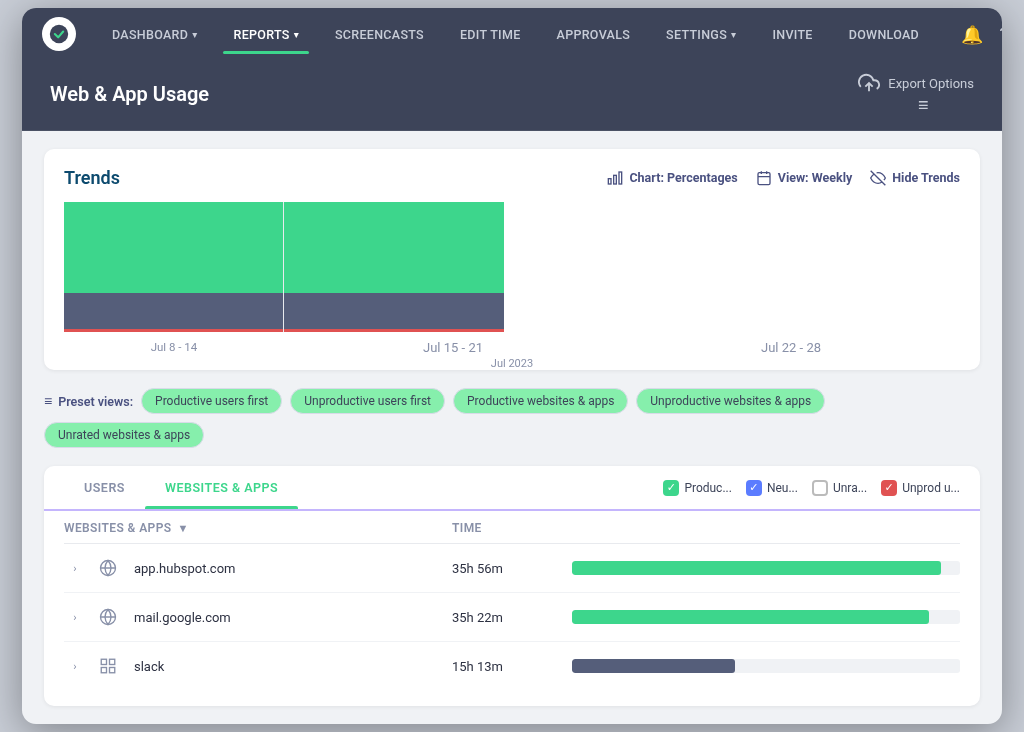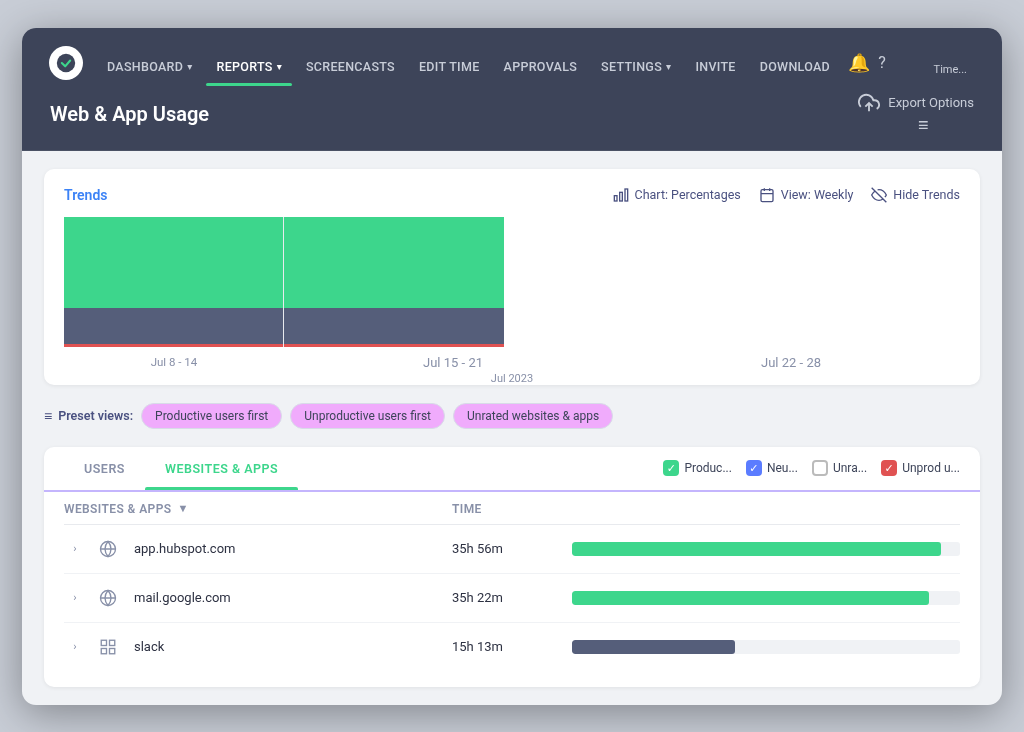--- a/index.html
+++ b/index.html
@@ -15,24 +15,24 @@
       width: 980px;
       background: #f0f2f5;
       border-radius: 14px;
       box-shadow: 0 8px 40px rgba(0,0,0,0.35);
       overflow: hidden;
     }
     
     .topnav {
       background: #3d4459;
       display: flex;
-      align-items: flex-end;
-      padding: 0 27px;
+      align-items: center;
+      padding: 0 20px;
       height: 52px;
-      gap: 4px;
+      gap: 16px;
     }
     .logo {
       width: 34px;
       height: 34px;
       background: #fff;
       border-radius: 50%;
       display: flex;
       align-items: center;
       justify-content: center;
       margin-right: 10px;
@@ -129,36 +129,36 @@
       padding: 18px 20px;
       box-shadow: 0 1px 4px rgba(0,0,0,0.07);
     }
     .trends-header {
       display: flex;
       align-items: center;
       justify-content: space-between;
       margin-bottom: 14px;
     }
     .trends-title {
-      font-size: 14px;
+      font-size: 18px;
       font-weight: 600;
-      color: #3b82f6;
+      color: #0c4a6e;
     }
     .trends-controls {
       display: flex;
       align-items: center;
       gap: 18px;
     }
     .trends-ctrl-btn {
       display: flex;
       align-items: center;
       gap: 6px;
       color: #4a5180;
       font-size: 12.5px;
-      font-weight: 400;
+      font-weight: 700;
       cursor: pointer;
       white-space: nowrap;
     }
     .trends-ctrl-btn svg { width: 16px; height: 16px; }
     
     .chart-area {
       position: relative;
       height: 150px;
     }
     .chart-bar-group {
@@ -214,21 +214,21 @@
     .preset-label {
       font-size: 12.5px;
       font-weight: 600;
       color: #4a5180;
       display: flex;
       align-items: center;
       gap: 6px;
       white-space: nowrap;
     }
     .preset-chip {
-      background: #f0abfc;
+      background: #86efac;
       border: 1px solid #d8dbe8;
       border-radius: 20px;
       padding: 5px 13px;
       font-size: 12px;
       color: #3d4459;
       cursor: pointer;
       white-space: nowrap;
     }
     
     .table-card {
@@ -482,20 +482,22 @@
       </div>
     </div>
 
     <div class="preset-row">
       <div class="preset-label">
         <span style="font-size:14px;">≡</span>
         <span>Preset views:</span>
       </div>
       <div class="preset-chip">Productive users first</div>
       <div class="preset-chip">Unproductive users first</div>
+      <div class="preset-chip">Productive websites &amp; apps</div>
+      <div class="preset-chip">Unproductive websites &amp; apps</div>
       <div class="preset-chip">Unrated websites &amp; apps</div>
     </div>
 
     <div class="table-card">
       <div class="table-tabs">
         <div class="table-tab">USERS</div>
         <div class="table-tab active">WEBSITES &amp; APPS</div>
         <div class="table-tab-spacer"></div>
         <div class="legend-items">
           <div class="legend-item">

